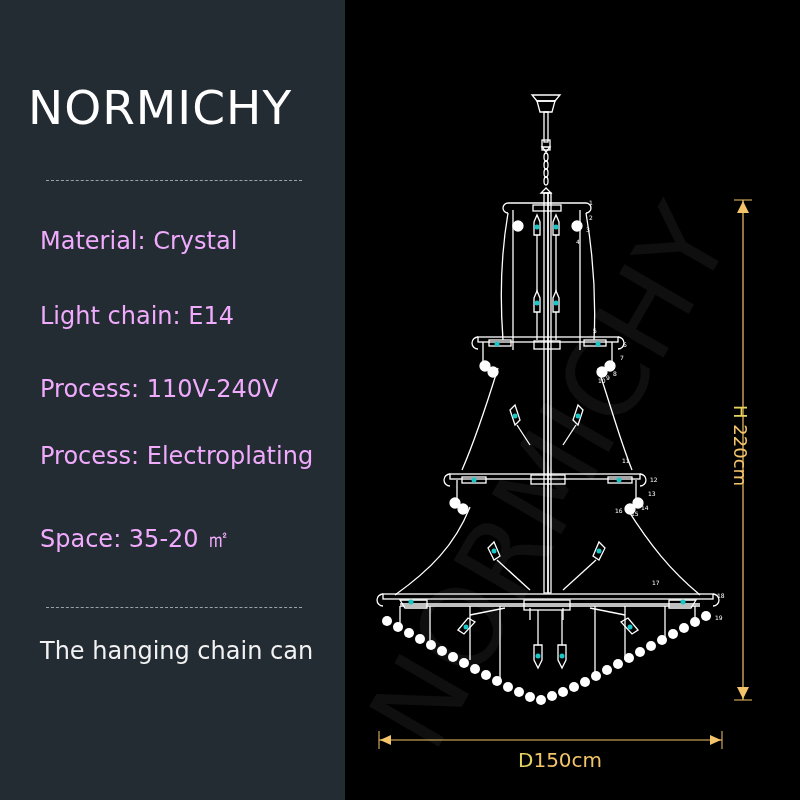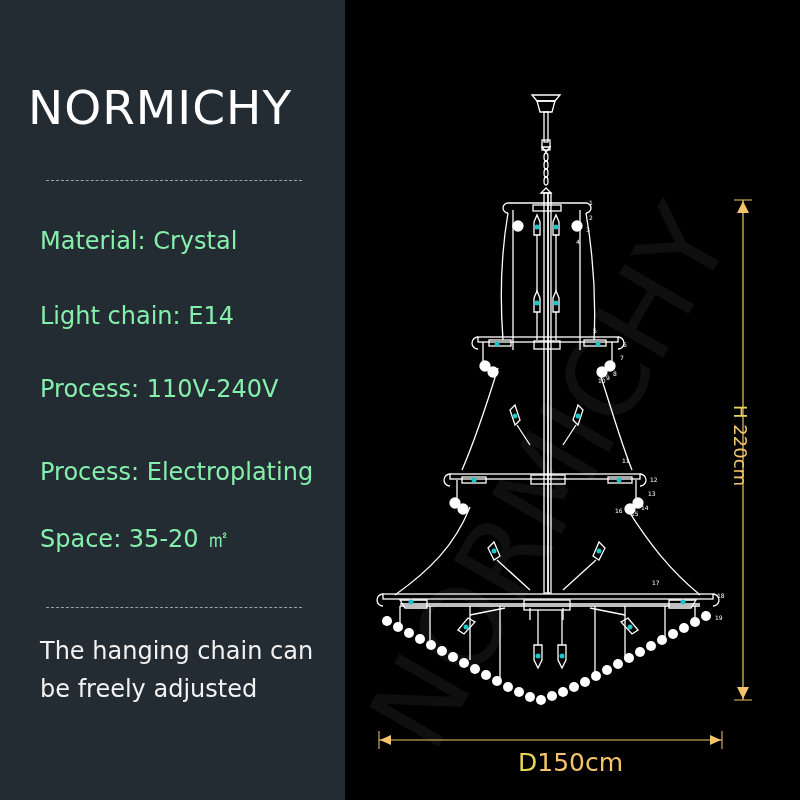--- a/index.html
+++ b/index.html
@@ -2,49 +2,48 @@
 <html><head>
 <meta charset="utf-8">
 <style>
   html, body { margin: 0; padding: 0; }
   body { width: 800px; height: 800px; overflow: hidden; background: #000; font-family: "DejaVu Sans", sans-serif; }
   .page { position: relative; width: 800px; height: 800px; }
   .left-panel { position: absolute; left: 0; top: 0; width: 345px; height: 800px; background: #232b33; overflow: hidden; }
   .right-panel { position: absolute; left: 345px; top: 0; width: 455px; height: 800px; background: #000; overflow: hidden; }
   .brand { position: absolute; left: 28px; top: 80px; color: #fff; font-size: 47px; letter-spacing: 1px; font-weight: 400; }
   .divider { position: absolute; left: 46px; width: 256px; border-top: 1px dashed #9aa3ab; height: 0; }
-  .spec { position: absolute; left: 40px; color: #86efac; font-size: 24px; white-space: nowrap; }
-  .note { position: absolute; left: 40px; top: 632px; color: #f2f2f2; font-size: 24px; line-height: 38px; }
+  .spec { position: absolute; left: 40px; color: #f0abfc; font-size: 24px; white-space: nowrap; }
+  .note { position: absolute; left: 40px; top: 632px; color: #f2f2f2; font-size: 24px; line-height: 38px; text-align: center; }
   .watermark { position: absolute; left: 90px; top: 80px; width: 700px; height: 700px; pointer-events: none; }
   .watermark text { font-family: "DejaVu Sans", sans-serif; font-size: 110px; fill: rgba(255,255,255,0.06); }
   .dim-label-h { position: absolute; left: 751px; top: 405px; color: #f3c46a; font-size: 18px; transform: rotate(90deg); transform-origin: left top; white-space: nowrap; }
   .dim-label-h .lead, .dim-label-d .lead { color: #e6d45e; }
-  .dim-label-d { position: absolute; left: 518px; top: 748px; color: #f3c46a; font-size: 25px; white-space: nowrap; }
+  .dim-label-d { position: absolute; left: 518px; top: 748px; color: #f3c46a; font-size: 20px; white-space: nowrap; }
   svg.drawing { position: absolute; left: 0; top: 0; }
 </style>
 </head>
 <body>
 
 <div class="page">
 
   <div class="left-panel">
     <div class="brand">NORMICHY</div>
     <div class="divider" style="top:180px"></div>
 
     <div class="spec" style="top:227px">Material: Crystal</div>
     <div class="spec" style="top:302px">Light chain: E14</div>
     <div class="spec" style="top:375px">Process: 110V-240V</div>
-    <div class="spec" style="top:458px">Process: Electroplating</div>
+    <div class="spec" style="top:442px">Process: Electroplating</div>
     <div class="spec" style="top:523px">Space: 35-20 ㎡</div>
 
     <div class="divider" style="top:607px"></div>
 
     <div class="note">
       <div>The hanging chain can</div>
-      <div>be freely adjusted</div>
     </div>
   </div>
 
   <div class="right-panel"></div>
 
   <svg class="watermark" viewBox="0 0 700 700">
     <text x="80" y="620" transform="rotate(-60 260 420)">NORMICHY</text>
   </svg>
 
   <svg class="drawing" width="800" height="800" viewBox="0 0 800 800">

